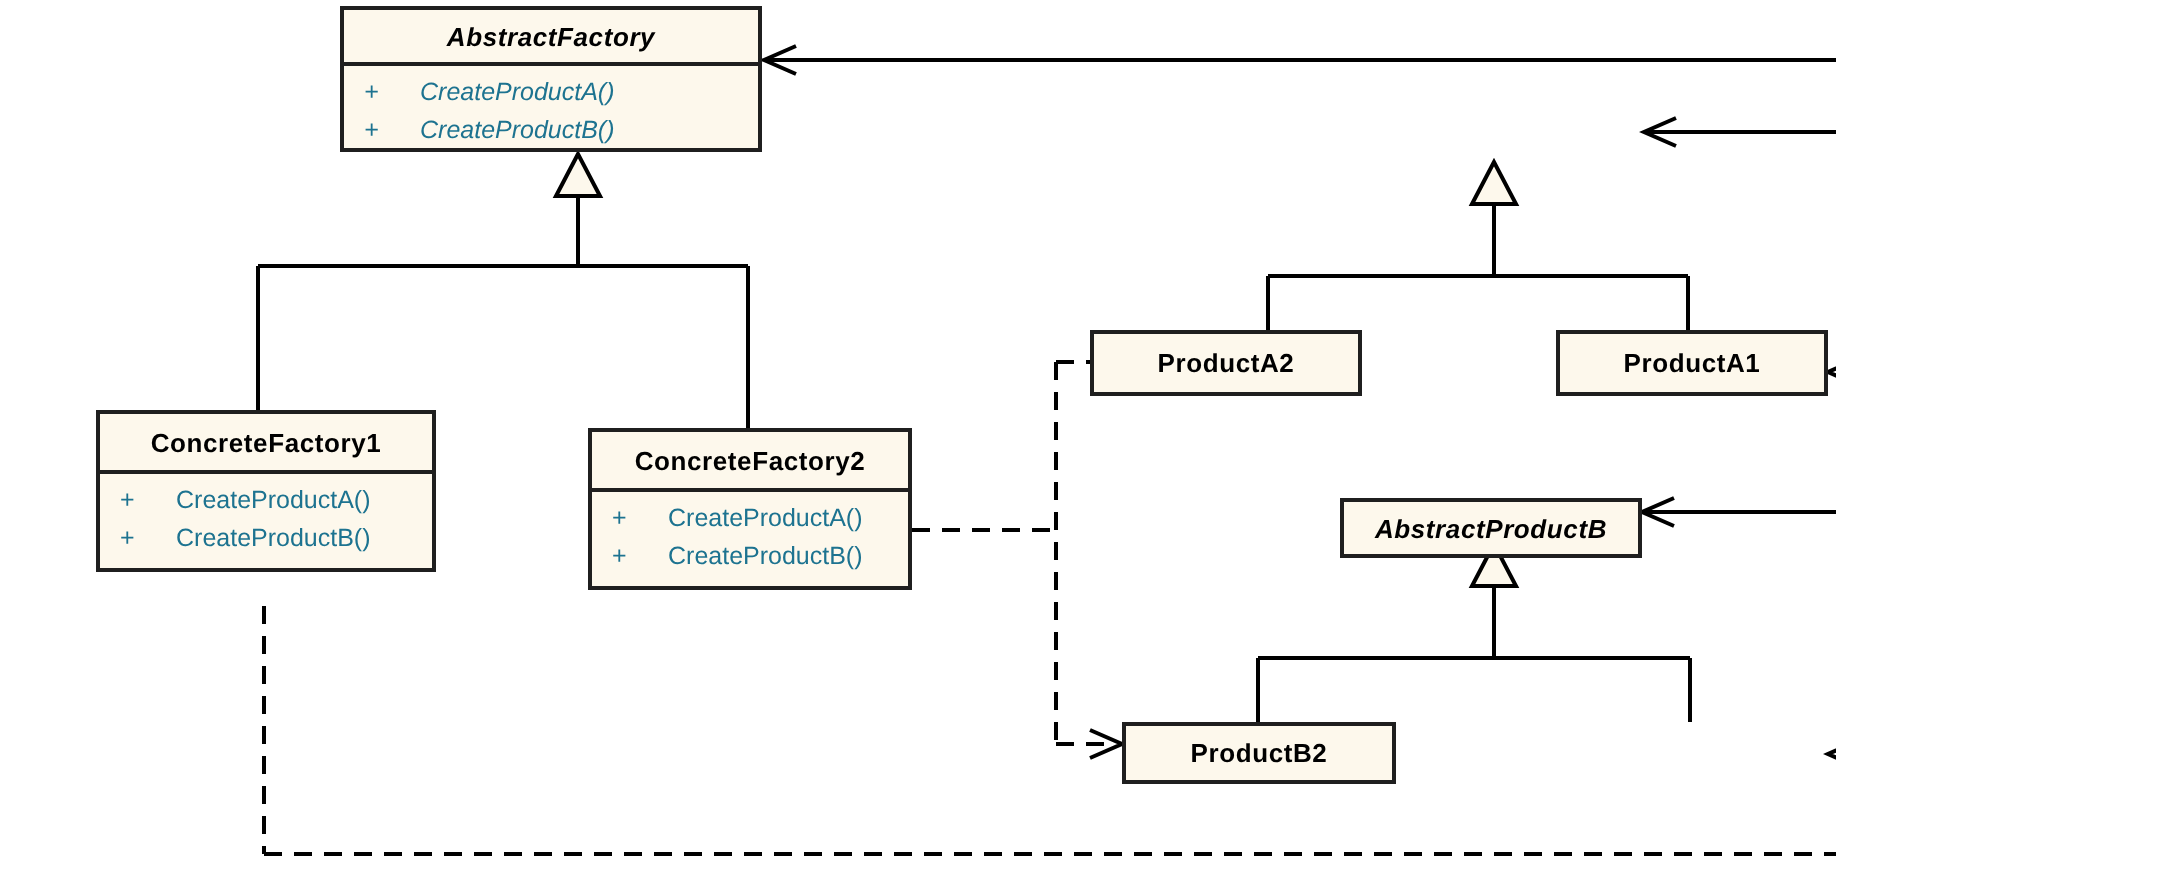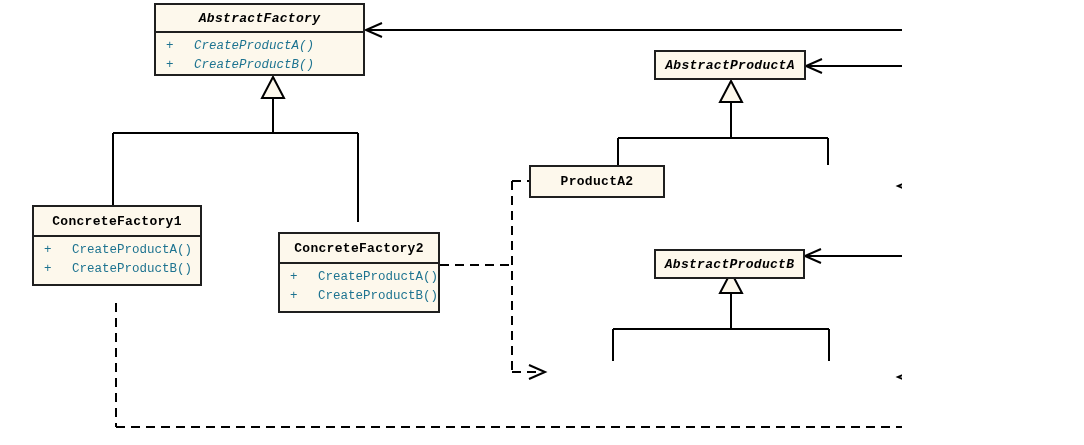--- a/index.html
+++ b/index.html
@@ -1,20 +1,21 @@
 <!DOCTYPE html>
 <html style="--canvas-bg: #ffffff; --box-fill: #fdf8ec; --box-border: #1f1f1f; --line-color: #000000; --method-color: #1d7390; --title-color: #000000;"><head>
 <meta charset="utf-8">
 <style>
   html,body { margin:0; padding:0; background:#fff; }
   .canvas {
     position:relative; width:902px; height:445px;
     background:var(--canvas-bg,#ffffff);
-    font-family:Liberation Mono, monospace;
+    font-family:Liberation Sans, sans-serif;
     overflow:hidden;
+    margin-left:16px;
   }
   .wires { position:absolute; left:0; top:0; width:1084px; height:445px; }
   .solid-line { stroke:var(--line-color,#000); stroke-width:2; fill:none; }
   .dashed-line { stroke:var(--line-color,#000); stroke-width:2; fill:none; stroke-dasharray:9 6; }
   .tri { fill:var(--box-fill,#fdf8ec); stroke:var(--line-color,#000); stroke-width:2; }
   .arrowhead { stroke:var(--line-color,#000); stroke-width:2; fill:none; }
 
   .uml-box {
     position:absolute; box-sizing:border-box;
     background:var(--box-fill,#fdf8ec);
@@ -87,56 +88,59 @@
         <span class="sig">CreateProductA()</span>
       </div>
       <div class="method">
         <span class="vis">+</span>
         <span class="sig">CreateProductB()</span>
       </div>
     </div>
   </div>
 
 
-  <div class="uml-box" style="left:654px;top:50px;width:152px;height:30px">
-    <div class="uml-title abstract">AbstractProductA</div>
-  </div>
 
   <div class="uml-box two tall" style="left:32px;top:205px;width:170px;height:81px">
     <div class="uml-title">ConcreteFactory1</div>
     <div class="uml-methods">
       <div class="method">
         <span class="vis">+</span>
         <span class="sig">CreateProductA()</span>
       </div>
       <div class="method">
         <span class="vis">+</span>
         <span class="sig">CreateProductB()</span>
       </div>
     </div>
   </div>
 
-  <div class="uml-box two tall" style="left:278px;top:232px;width:162px;height:81px">
+  <div class="uml-box two tall" style="left:278px;top:214px;width:162px;height:81px">
     <div class="uml-title">ConcreteFactory2</div>
     <div class="uml-methods">
       <div class="method">
         <span class="vis">+</span>
         <span class="sig">CreateProductA()</span>
       </div>
       <div class="method">
         <span class="vis">+</span>
         <span class="sig">CreateProductB()</span>
       </div>
     </div>
   </div>
 
   <div class="uml-box" style="left:529px;top:165px;width:136px;height:33px">
     <div class="uml-title">ProductA2</div>
   </div>
 
+  <div class="uml-box" style="left:762px;top:165px;width:136px;height:33px">
+    <div class="uml-title">ProductA1</div>
+  </div>
 
   <div class="uml-box" style="left:654px;top:249px;width:151px;height:30px">
     <div class="uml-title abstract">AbstractProductB</div>
   </div>
 
+  <div class="uml-box" style="left:545px;top:361px;width:137px;height:31px">
+    <div class="uml-title">ProductB2</div>
+  </div>
 
 
 </div>
 
 </body></html>

